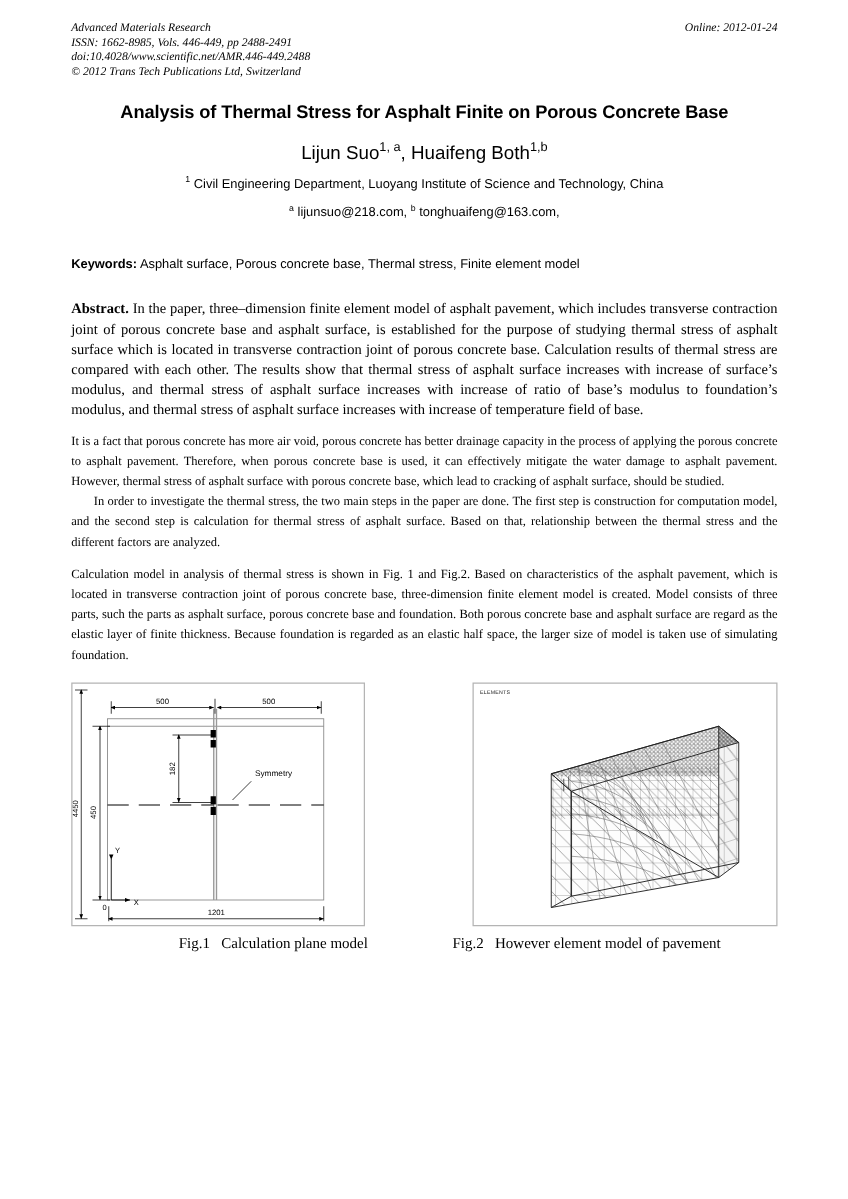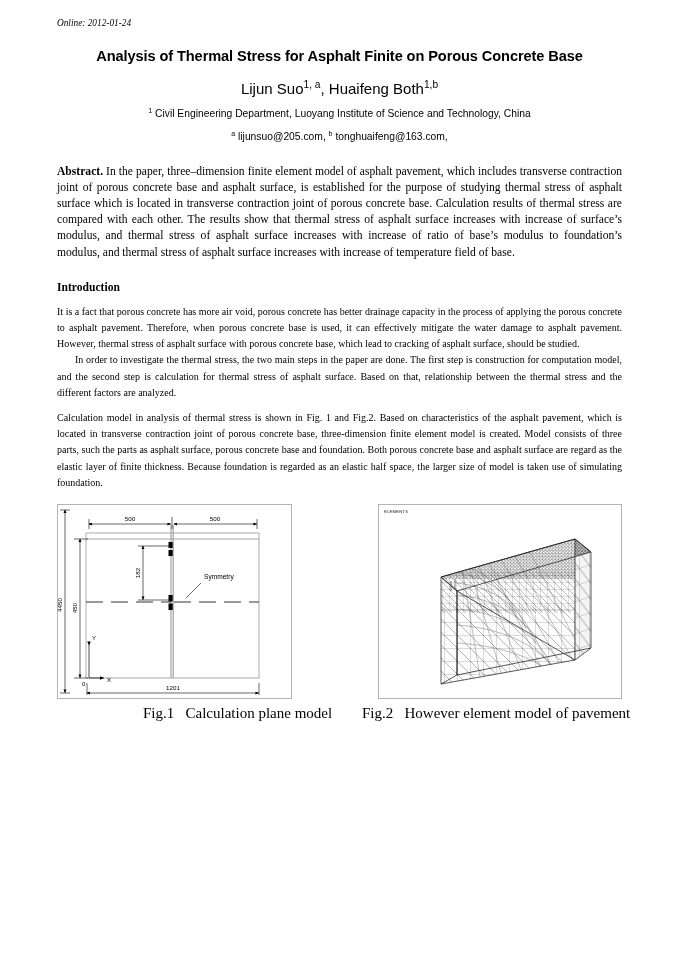--- a/index.html
+++ b/index.html
@@ -127,21 +127,21 @@
     box-sizing: border-box;
     background: #ffffff;
   }
   .fig1-box { width: 235px; height: 195px; position: relative; }
   .fig2-box { width: 244px; height: 195px; position: relative; }
 
   .fig-captions {
     margin-top: 6px;
     position: relative;
     height: 18px;
-    font-size: 15px;
+    font-size: 12px;
   }
   .cap1 { position: absolute; left: 86px; top: 0; white-space: nowrap; }
   .cap2 { position: absolute; left: 305px; top: 0; white-space: nowrap; }
 
   .elements-label {
     position: absolute;
     left: 5px;
     top: 4px;
     font-family: "Liberation Sans", "DejaVu Sans", sans-serif;
     font-size: 4.2px;
@@ -150,43 +150,51 @@
   }
   svg { display: block; }
 </style>
 </head>
 <body>
 
 <div class="page">
   <div class="content">
 
     <div class="journal-header">
+      <div class="left">
+        <div>Advanced Materials Research</div>
+        <div>ISSN: 1662-8985, Vols. 446-449, pp 2488-2491</div>
+        <div>doi:10.4028/www.scientific.net/AMR.446-449.2488</div>
+        <div>© 2012 Trans Tech Publications Ltd, Switzerland</div>
+      </div>
       <div class="right">Online: 2012-01-24</div>
     </div>
 
     <div class="title">Analysis of Thermal Stress for Asphalt Finite on Porous Concrete Base</div>
 
     <div class="authors">
       <span>Lijun Suo</span><sup>1, a</sup><span>, </span><span>Huaifeng Both</span><sup>1,b</sup>
     </div>
 
     <div class="affiliation">
       <sup>1</sup><span> Civil Engineering Department, Luoyang Institute of Science and Technology, China</span>
     </div>
 
     <div class="emails">
-      <sup>a</sup><span> lijunsuo@205.com, </span><sup>b</sup><span> tonghuaifeng@163.com,</span>
-    </div>
-
+      <sup>a</sup><span> lijunsuo@218.com, </span><sup>b</sup><span> tonghuaifeng@163.com,</span>
+    </div>
+
+    <div class="keywords">
+      <b>Keywords:</b><span> Asphalt surface, Porous concrete base, Thermal stress, Finite element model</span>
+    </div>
 
     <div class="abstract">
       <b>Abstract.</b><span> In the paper, three–dimension finite element model of asphalt pavement, which includes transverse contraction joint of porous concrete base and asphalt surface, is established for the purpose of studying thermal stress of asphalt surface which is located in transverse contraction joint of porous concrete base. Calculation results of thermal stress are compared with each other. The results show that thermal stress of asphalt surface increases with increase of surface’s modulus, and thermal stress of asphalt surface increases with increase of ratio of base’s modulus to foundation’s modulus, and thermal stress of asphalt surface increases with increase of temperature field of base.</span>
     </div>
 
-    <h2 class="section">Introduction</h2>
     <p class="para tight">It is a fact that porous concrete has more air void, porous concrete has better drainage capacity in the process of applying the porous concrete to asphalt pavement. Therefore, when porous concrete base is used, it can effectively mitigate the water damage to asphalt pavement. However, thermal stress of asphalt surface with porous concrete base, which lead to cracking of asphalt surface, should be studied.</p>
     <p class="para indent">In order to investigate the thermal stress, the two main steps in the paper are done. The first step is construction for computation model, and the second step is calculation for thermal stress of asphalt surface. Based on that, relationship between the thermal stress and the different factors are analyzed.</p>
 
     <p class="para tight">Calculation model in analysis of thermal stress is shown in Fig. 1 and Fig.2. Based on characteristics of the asphalt pavement, which is located in transverse contraction joint of porous concrete base, three-dimension finite element model is created. Model consists of three parts, such the parts as asphalt surface, porous concrete base and foundation. Both porous concrete base and asphalt surface are regard as the elastic layer of finite thickness. Because foundation is regarded as an elastic half space, the larger size of model is taken use of simulating foundation.</p>
 
     <div class="figures">
 
       <div class="fig-box fig1-box">
         <svg width="233" height="193" viewBox="0 0 233 193" xmlns="http://www.w3.org/2000/svg">
           <defs>

